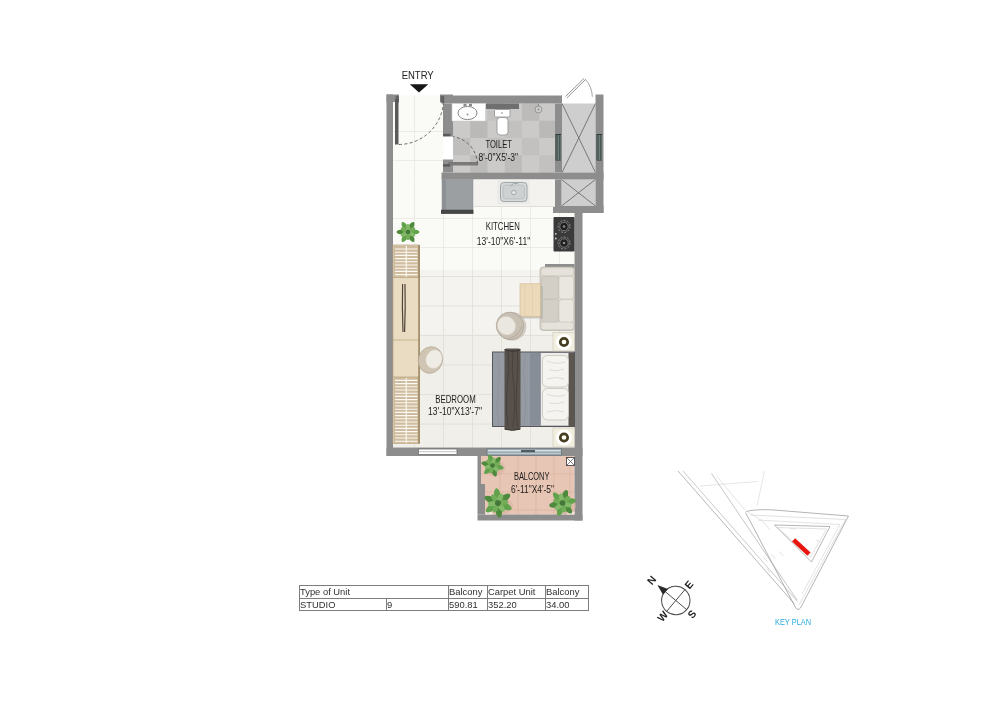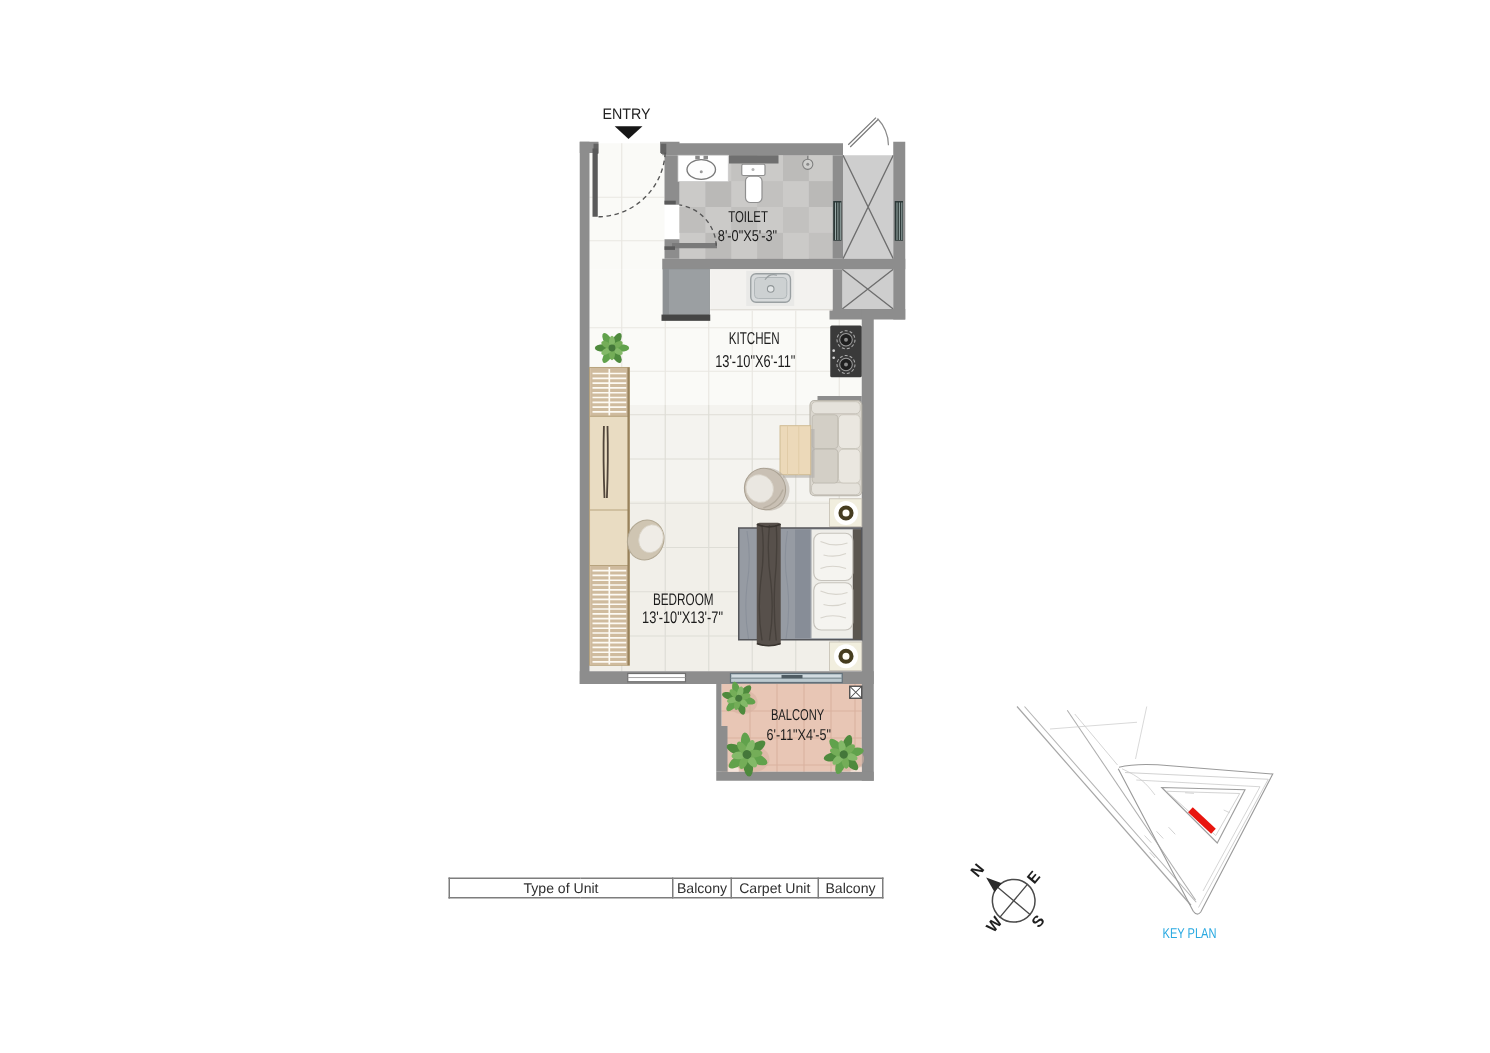--- a/index.html
+++ b/index.html
@@ -1,19 +1,19 @@
 <!DOCTYPE html>
 <html><head>
 <meta charset="utf-8">
 <style>
 html,body{margin:0;padding:0;background:#fff;font-family:"Liberation Sans",sans-serif;-webkit-font-smoothing:antialiased;}
 #stage{position:relative;width:993px;height:702px;overflow:hidden;}
 #stage svg{position:absolute;left:0;top:0;}
 #areatable{border-collapse:collapse;position:absolute;left:299px;top:585px;table-layout:fixed;}
-#areatable td{border:1px solid #7d7d7d;font-size:9.4px;color:#303030;text-align:center;padding:0;height:11.55px;line-height:11.55px;overflow:hidden;white-space:nowrap;}
+#areatable td{border:1px solid #7d7d7d;font-size:9.4px;color:#303030;padding:0;height:11.55px;line-height:11.55px;overflow:hidden;white-space:nowrap;}
 </style>
 </head>
 <body>
 <div id="stage">
 <svg width="993" height="702" viewBox="0 0 993 702">
 <defs>
 <g id="plant">
 <ellipse cx="5.5" cy="0" rx="5.4" ry="2.4" fill="#61a24c" transform="rotate(0)"></ellipse>
 <ellipse cx="5.5" cy="0" rx="5.4" ry="2.4" fill="#4e8a3d" transform="rotate(60)"></ellipse>
 <ellipse cx="5.5" cy="0" rx="5.4" ry="2.4" fill="#61a24c" transform="rotate(120)"></ellipse>
@@ -355,15 +355,22 @@
         <col style="width:58px">
         <col style="width:43px">
       </colgroup>
 <tbody>
         <tr>
           <td colspan="2">Type of Unit</td>
           <td>Balcony</td>
           <td>Carpet Unit</td>
           <td>Balcony</td>
         </tr>
+<tr>
+          <td>STUDIO</td>
+          <td>9</td>
+          <td>590.81</td>
+          <td>352.20</td>
+          <td>34.00</td>
+        </tr>
 </tbody>
     </table>
 </div>
 
 </body></html>

